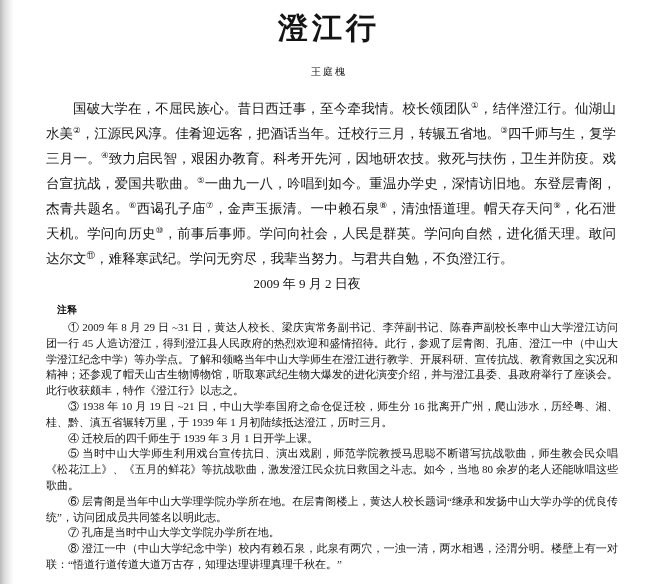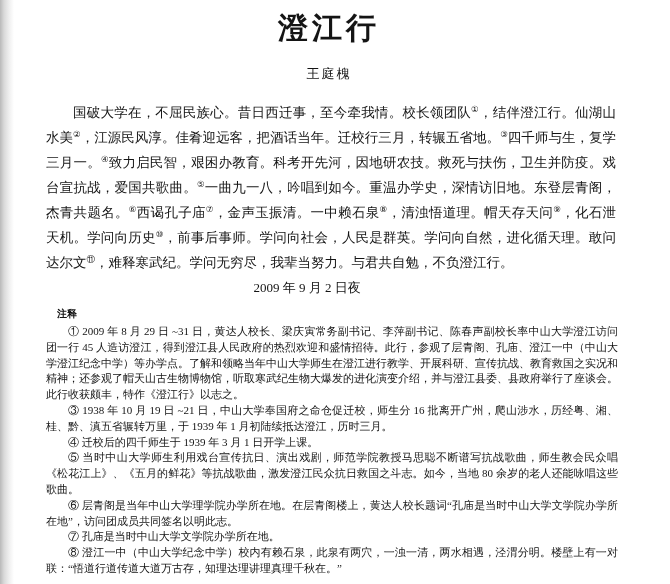--- a/index.html
+++ b/index.html
@@ -17,21 +17,21 @@
   }
   .title {
     margin:0; padding-top:8px;
     text-align:center;
     font-size:30px; font-weight:bold; letter-spacing:4px;
     font-family:"Liberation Sans","DejaVu Sans",sans-serif;
   }
   .author {
     margin-top:16px;
     text-align:center;
-    font-size:13px; letter-spacing:2px;
+    font-size:10px; letter-spacing:2px;
   }
   .poem {
     margin:17px 42px 1px 46px;
     font-size:13.5px; line-height:25px;
     text-align:justify; text-indent:2em;
   }
   .poem sup {
     font-size:8.5px; line-height:0; vertical-align:super;
   }
   .poem-date {
@@ -68,17 +68,17 @@
 
   <div class="poem-date">2009 年 9 月 2 日夜</div>
 
   <div class="notes-header">注释</div>
 
   <div class="notes">
       <p class="note">① 2009 年 8 月 29 日 ~31 日，黄达人校长、梁庆寅常务副书记、李萍副书记、陈春声副校长率中山大学澄江访问团一行 45 人造访澄江，得到澄江县人民政府的热烈欢迎和盛情招待。此行，参观了层青阁、孔庙、澄江一中（中山大学澄江纪念中学）等办学点。了解和领略当年中山大学师生在澄江进行教学、开展科研、宣传抗战、教育救国之实况和精神；还参观了帽天山古生物博物馆，听取寒武纪生物大爆发的进化演变介绍，并与澄江县委、县政府举行了座谈会。此行收获颇丰，特作《澄江行》以志之。</p>
       <p class="note">③ 1938 年 10 月 19 日 ~21 日，中山大学奉国府之命仓促迁校，师生分 16 批离开广州，爬山涉水，历经粤、湘、桂、黔、滇五省辗转万里，于 1939 年 1 月初陆续抵达澄江，历时三月。</p>
       <p class="note">④ 迁校后的四千师生于 1939 年 3 月 1 日开学上课。</p>
       <p class="note">⑤ 当时中山大学师生利用戏台宣传抗日、演出戏剧，师范学院教授马思聪不断谱写抗战歌曲，师生教会民众唱《松花江上》、《五月的鲜花》等抗战歌曲，激发澄江民众抗日救国之斗志。如今，当地 80 余岁的老人还能咏唱这些歌曲。</p>
-      <p class="note">⑥ 层青阁是当年中山大学理学院办学所在地。在层青阁楼上，黄达人校长题词“孔庙是当时中山大学文学院办学所在地”，访问团成员共同签名以明此志。</p>
+      <p class="note">⑥ 层青阁是当年中山大学理学院办学所在地。在层青阁楼上，黄达人校长题词“继承和发扬中山大学办学的优良传统”，访问团成员共同签名以明此志。</p>
       <p class="note">⑦ 孔庙是当时中山大学文学院办学所在地。</p>
       <p class="note">⑧ 澄江一中（中山大学纪念中学）校内有赖石泉，此泉有两穴，一浊一清，两水相遇，泾渭分明。楼壁上有一对联：“悟道行道传道大道万古存，知理达理讲理真理千秋在。”</p>
     </div>
 </div>
 
 </body></html>

